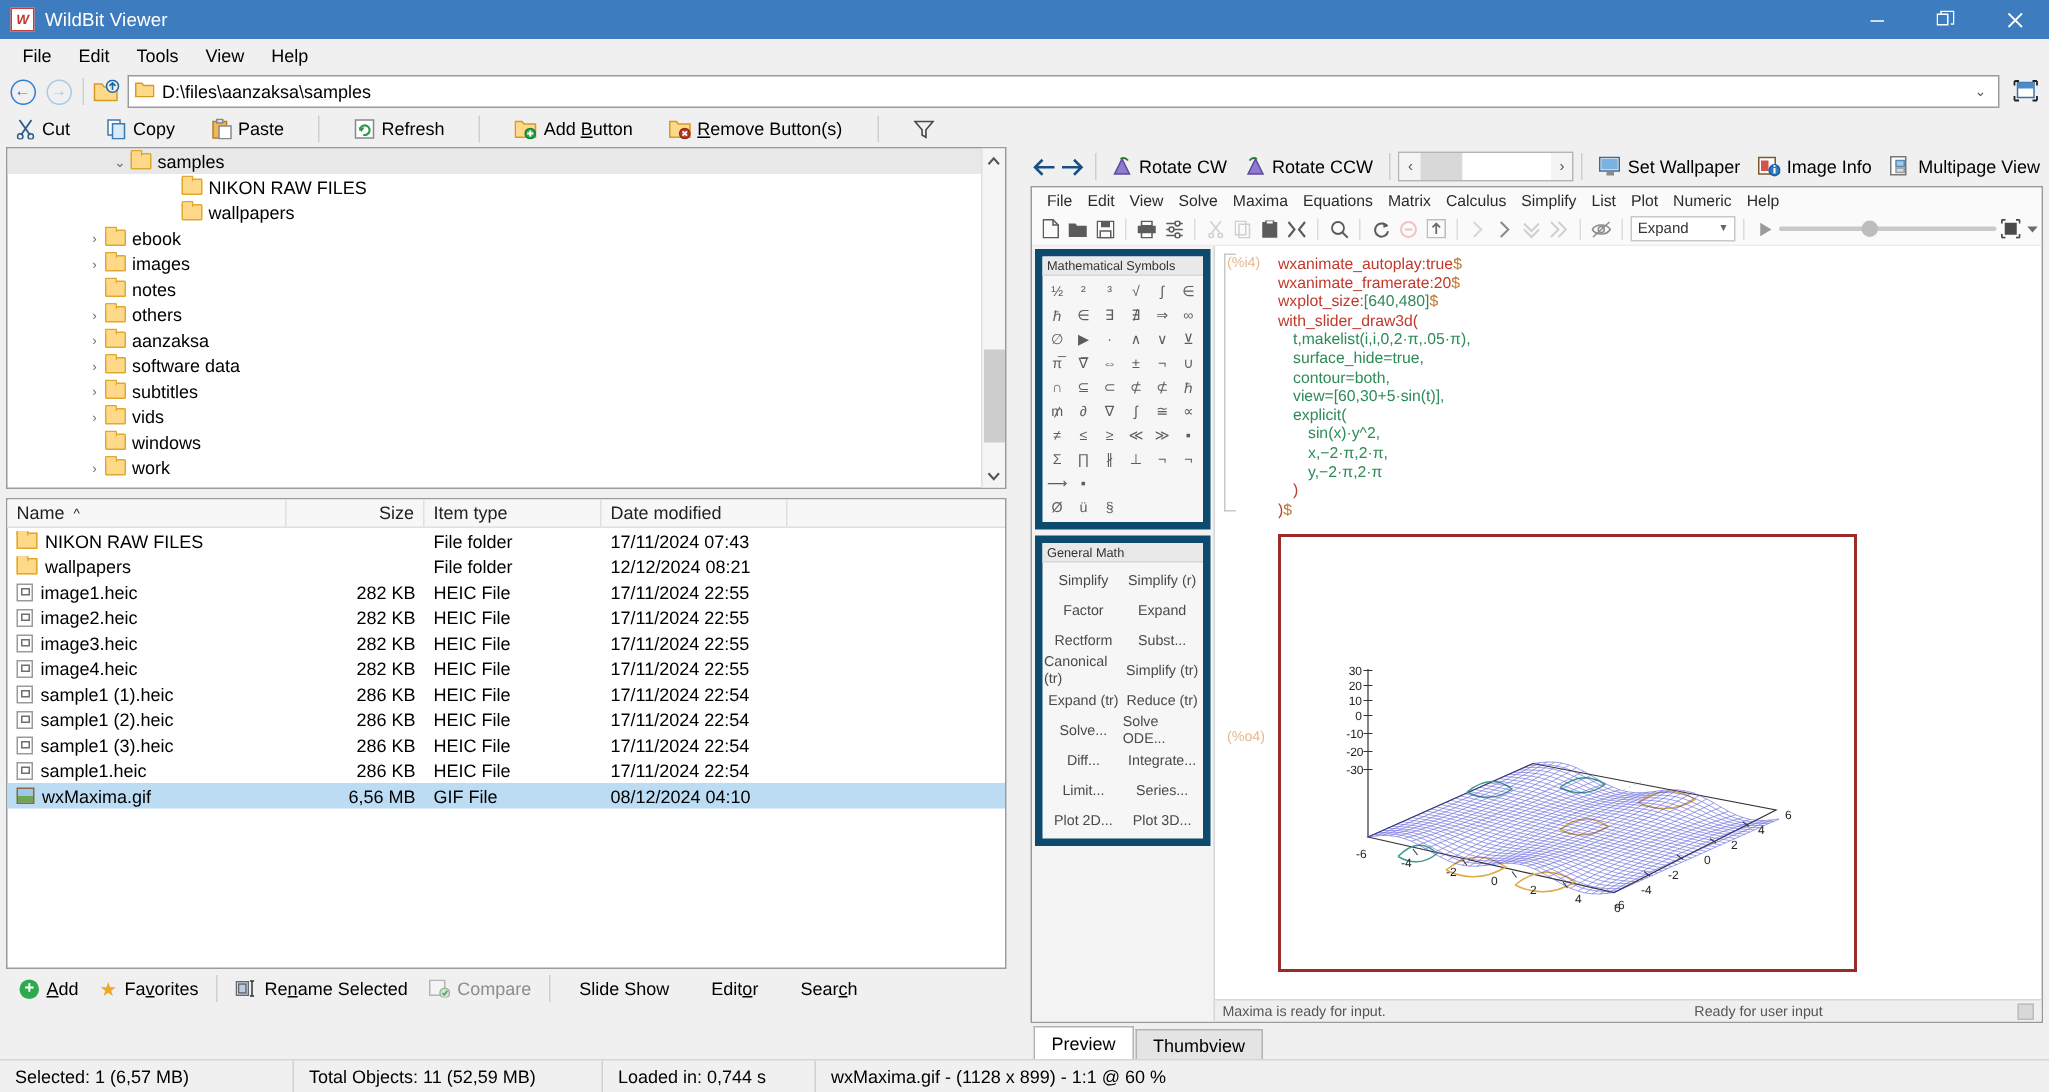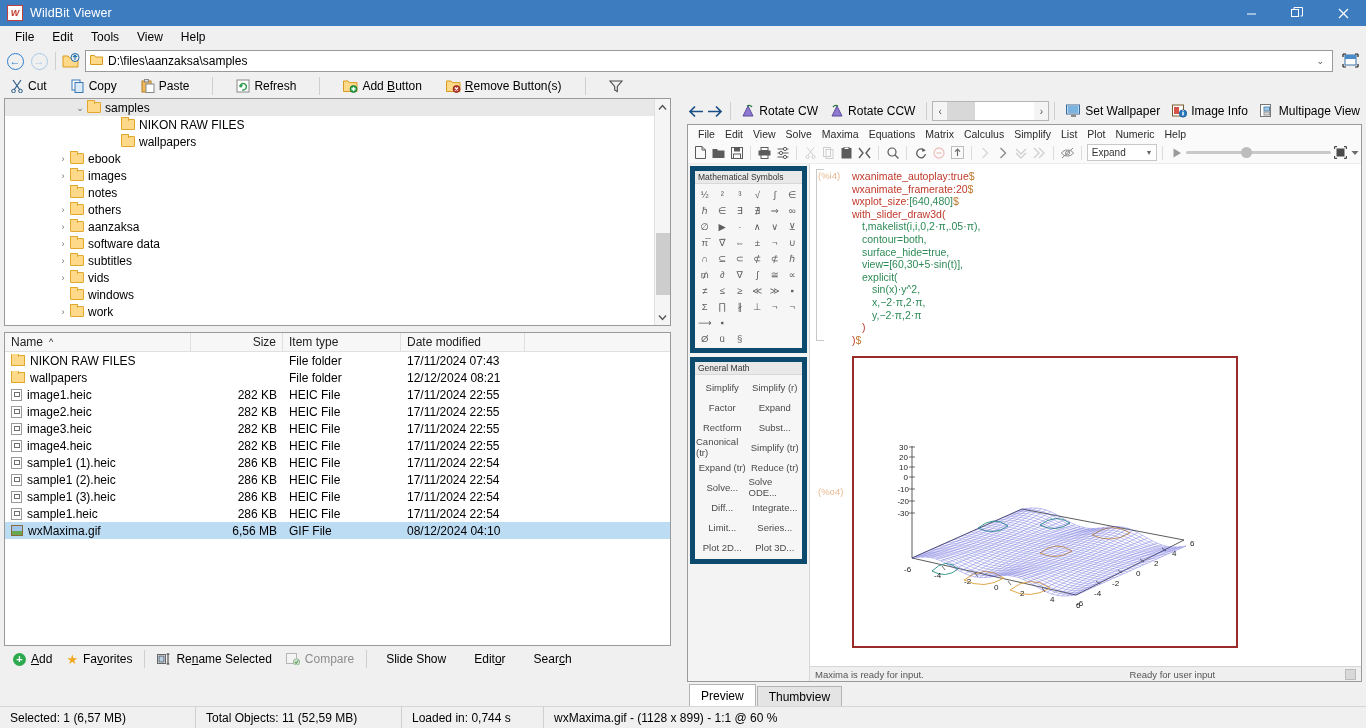--- a/index.html
+++ b/index.html
@@ -940,22 +940,22 @@
           <div class="mxmain">
             <div class="cellarea">
               <div class="celllabel" style="left:8px;top:6px;">(%i4)</div>
               <div class="codecell" id="codecell">
                 <div class="brkt"></div>
               <div style="padding-left: 0px;"><span class="kw">wxanimate_autoplay:true</span><span class="dl">$</span></div>
                   <div style="padding-left: 0px;"><span class="kw">wxanimate_framerate:20</span><span class="dl">$</span></div>
                   <div style="padding-left: 0px;"><span class="kw">wxplot_size:</span><span class="num">[640,480]</span><span class="dl">$</span></div>
                   <div style="padding-left: 0px;"><span class="kw">with_slider_draw3d(</span></div>
                   <div style="padding-left: 10px;"><span class="gr">t,makelist(i,i,0,2·π,.05·π),</span></div>
+                  <div style="padding-left: 10px;"><span class="gr">surface_hide=true,</span></div>
                   <div style="padding-left: 10px;"><span class="gr">contour=both,</span></div>
-                  <div style="padding-left: 10px;"><span class="gr">surface_hide=true,</span></div>
                   <div style="padding-left: 10px;"><span class="gr">view=[60,30+5·sin(t)],</span></div>
                   <div style="padding-left: 10px;"><span class="gr">explicit(</span></div>
                   <div style="padding-left: 20px;"><span class="gr">sin(x)·y^2,</span></div>
                   <div style="padding-left: 20px;"><span class="gr">x,−2·π,2·π,</span></div>
                   <div style="padding-left: 20px;"><span class="gr">y,−2·π,2·π</span></div>
                   <div style="padding-left: 10px;"><span class="kw">)</span></div>
                   <div style="padding-left: 0px;"><span class="kw">)</span><span class="dl">$</span></div>
                 </div>
               <div class="celllabel" style="left:8px;top:322px;">(%o4)</div>
 

